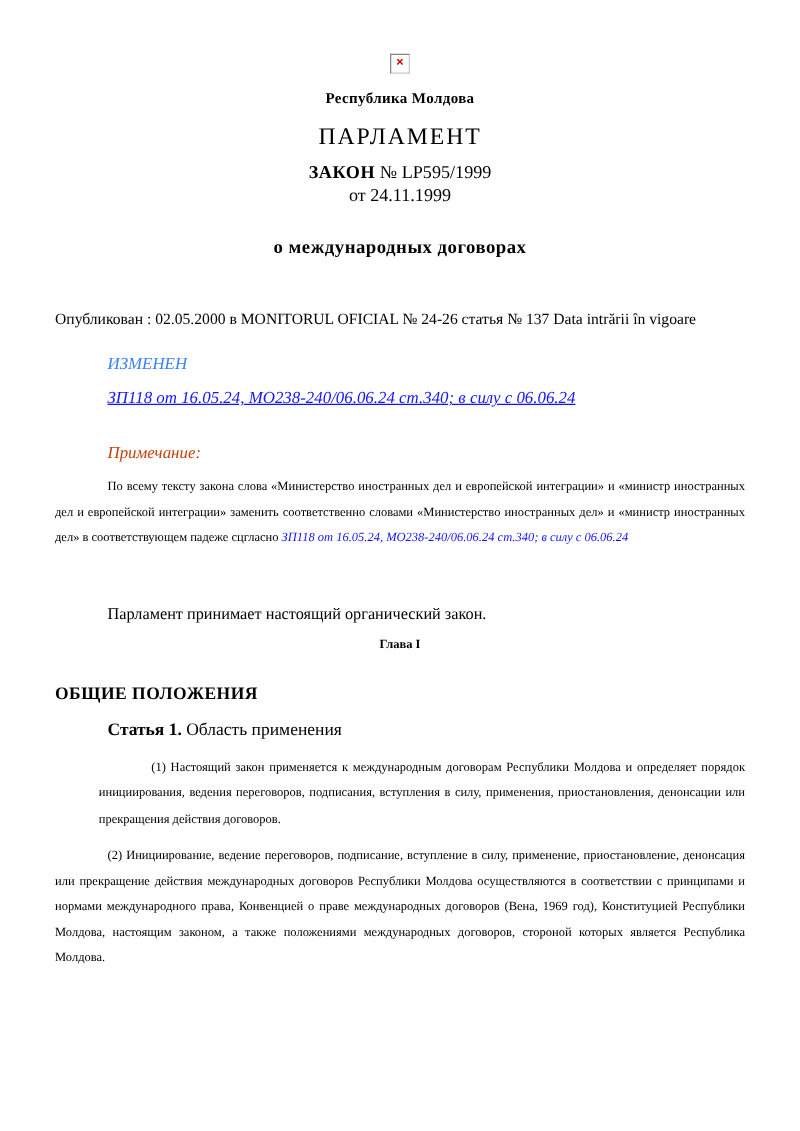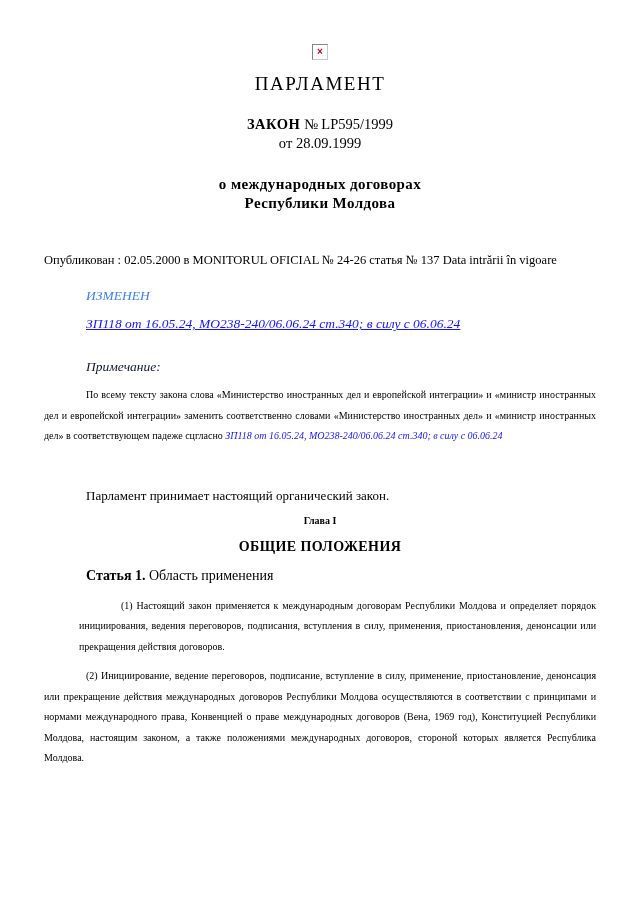--- a/index.html
+++ b/index.html
@@ -40,21 +40,21 @@
     font-size: 12px;
     font-weight: bold;
     letter-spacing: 0.3px;
   }
   .parliament {
     margin-top: 13px;
     font-size: 19px;
     letter-spacing: 1.5px;
   }
   .law-line {
-    margin-top: 20px;
+    margin-top: 8px;
     font-size: 14.5px;
     line-height: 18px;
   }
   .law-line .law-label { font-weight: bold; letter-spacing: 0.5px; }
   .doc-title {
     margin-top: 23px;
     font-size: 15px;
     font-weight: bold;
     line-height: 19px;
     letter-spacing: 0.4px;
@@ -77,21 +77,21 @@
   a.doc-link {
     color: #1414ff;
     font-style: italic;
     font-size: 13.5px;
     text-decoration: underline;
     cursor: pointer;
   }
   .note-label {
     margin-top: 27px;
     font-style: italic;
-    color: #0f172a;
+    color: #c2410c;
     font-size: 13.5px;
   }
 
   .para {
     font-size: 10px;
     line-height: 20.5px;
     text-align: justify;
     text-indent: 42px;
     margin: 0;
   }
@@ -110,24 +110,24 @@
     text-indent: 42px;
     text-align: left;
   }
   .chapter {
     margin-top: 9px;
     font-size: 10px;
     font-weight: bold;
     text-align: center;
   }
   .chapter-title {
-    margin-top: 13px;
+    margin-top: 27px;
     font-size: 14px;
     font-weight: bold;
-    text-align: center;
+    text-align: left;
     letter-spacing: 0.4px;
     font-family: Liberation Serif, serif;
   }
   .article-line {
     margin-top: 11px;
     font-size: 14px;
     line-height: 20.5px;
     text-indent: 42px;
   }
   .article-line .article-label { font-weight: bold; }
@@ -136,32 +136,32 @@
 </style>
 </head>
 <body>
 
 <div class="page">
 
   <div class="icon-row">
     <span class="broken-img">×</span>
   </div>
 
+  <div class="republic center">Республика Молдова</div>
 
   <div class="parliament center">ПАРЛАМЕНТ</div>
 
   <div class="law-line center">
     <span class="law-label">ЗАКОН</span><span> № LP595/1999</span>
   </div>
 
-  <div class="law-line center" style="margin-top:1px">от 28.09.1999</div>
+  <div class="law-line center" style="margin-top:1px">от 24.11.1999</div>
 
   <div class="doc-title center">
     <div>о международных договорах</div>
-    <div>Республики Молдова</div>
   </div>
 
   <div class="publication">Опубликован : 02.05.2000 в MONITORUL OFICIAL № 24-26 статья № 137 Data intrării în vigoare</div>
 
   <div class="amended-label indent-block">ИЗМЕНЕН</div>
 
   <div class="amended-link-row indent-block">
     <a class="doc-link">ЗП118 от 16.05.24, МО238-240/06.06.24 ст.340; в силу с 06.06.24</a>
   </div>
 

